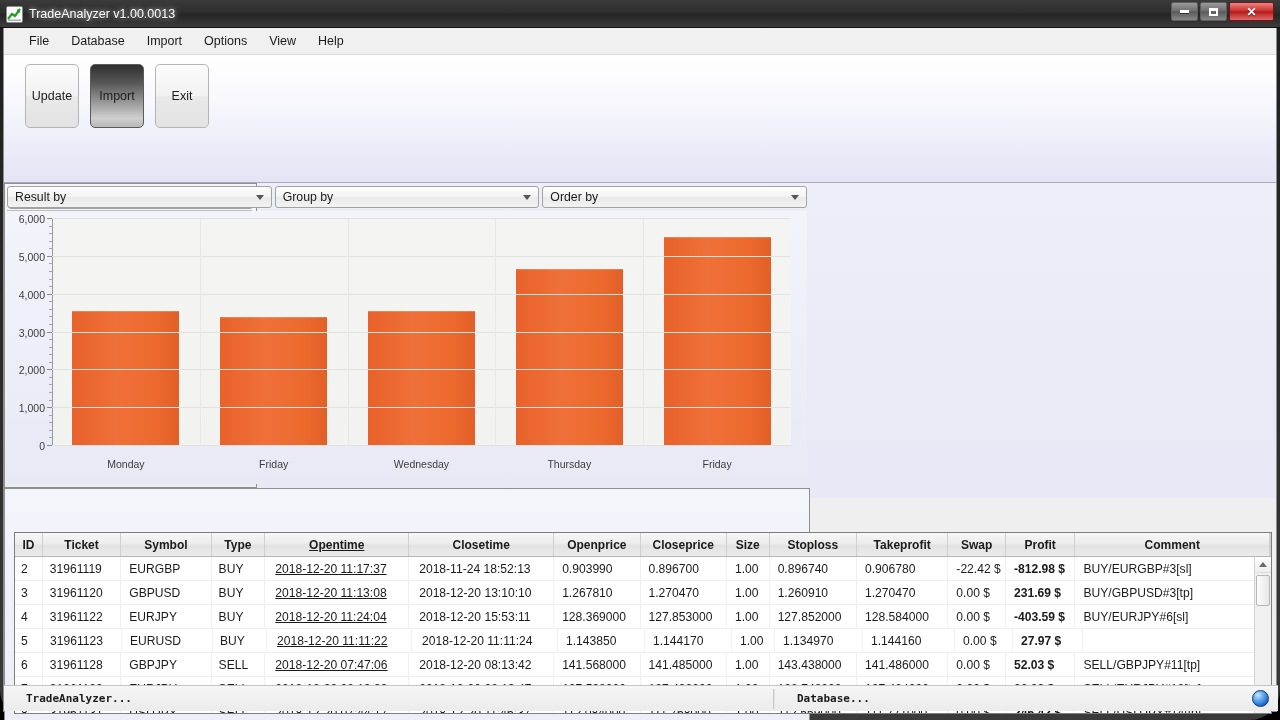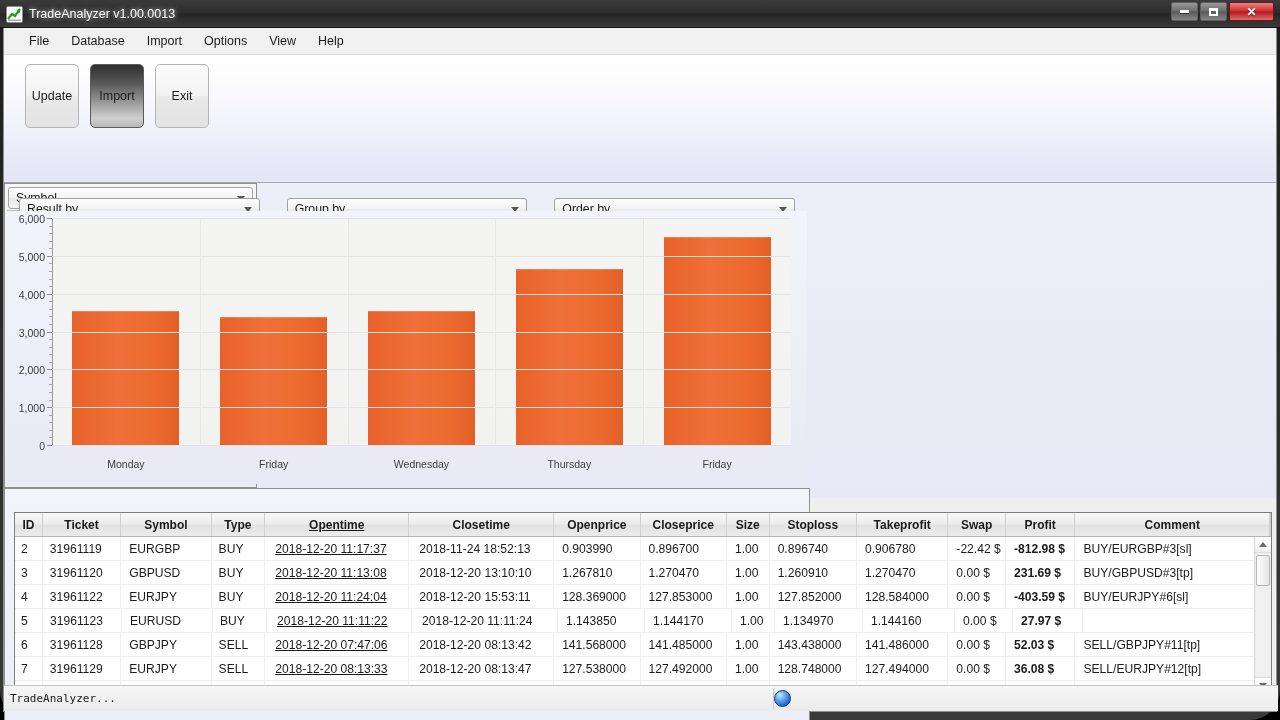--- a/index.html
+++ b/index.html
@@ -97,42 +97,42 @@
     background: #fff; border: 1px solid #a2a2a2; }
   #sym-buttons { position: absolute; left: 3px; top: 272px; width: 245px; display: flex; gap: 4px; }
   .symbtn { flex: 1; height: 26px; border: 1px solid #a8a8a8; border-radius: 3px;
     background: linear-gradient(180deg,#fcfcfc 0%,#f1f1f1 48%,#e7e7e7 52%,#efefef 100%);
     display: flex; align-items: center; justify-content: center; font-size: 12.3px; color: #1b1b1b; }
 
   
   #chart-panel { left: 268px; top: 3px; width: 806px; height: 305px;
     background: linear-gradient(180deg,#f4f4fb,#ebebf7); border: 1px solid #8f8f8f; }
   #chart-combos { position: absolute; left: 3px; top: 3px; width: 800px; display: flex; gap: 3px; }
-  #chart-combos .combo { margin: 12px; flex: 1; }
+  #chart-combos .combo { margin: 0; flex: 1; }
   #chart-area { position: absolute; left: 3px; top: 28px; width: 800px; height: 273px;
     background: linear-gradient(180deg,#f3f3fb 0%,#e9e9f6 100%); }
   #plot { position: absolute; left: 45px; top: 8px; right: 16px; bottom: 38px;
     background: linear-gradient(180deg,#f4f4f2 0%,#f2f2f0 100%); }
   .gridline { position: absolute; left: 0; right: 0; height: 1px; background: #e2e2e0; }
   .vgridline { position: absolute; top: 0; bottom: 0; width: 1px; background: #e7e7e4; }
   .ytick { position: absolute; right: 100%; transform: translateY(-50%);
     font-size: 10.5px; color: #3c3c3c; padding-right: 7px; white-space: nowrap; }
   .ytickmark { position: absolute; right: 100%; width: 5px; height: 1px; background: #8a8a8a; }
   .ytickmark.minor { width: 3px; background: #a8a8a8; }
   #axis-y { position: absolute; left: 0; top: 0; bottom: 0; width: 1px; background: #9a9a9a; }
   #axis-x { position: absolute; left: 0; right: 0; bottom: 0; height: 1px; background: #9a9a9a; }
   #bars { position: absolute; left: 0; right: 0; top: 0; bottom: 0; display: flex; }
   .barslot { flex: 1; position: relative; display: flex; align-items: flex-end; justify-content: center; }
   .bar { width: 72.5%; background: linear-gradient(90deg,#e8622a 0%,#ef7038 42%,#ec6a2e 78%,#e25f27 100%);
     box-shadow: inset 0 1px 0 rgba(255,255,255,.18); }
   .xtick { position: absolute; bottom: -24px; left: 0; right: 0; text-align: center;
     font-size: 10.5px; color: #3c3c3c; }
 
   
-  #grid-wrap { position: absolute; left: 10px; top: 484px; width: 1258px; height: 182px;
+  #grid-wrap { position: absolute; left: 10px; top: 504px; width: 1258px; height: 182px;
     background: #fff; border: 1px solid #7d7d7d; overflow: hidden; }
   #grid-head { display: flex; height: 24px;
     background: linear-gradient(180deg,#f7f7f7 0%,#ececec 48%,#e2e2e2 52%,#ebebeb 100%);
     border-bottom: 1px solid #b6b6b6; }
   #grid-head div { font-size: 12px; font-weight: bold; color: #1b1b1b;
     display: flex; align-items: center; justify-content: center;
     border-right: 1px solid #cfcfcf; overflow: hidden; white-space: nowrap; }
   .grid-row { display: flex; height: 24px; border-bottom: 1px solid #ededed; }
   .grid-row div { font-size: 12.1px; color: #1b1b1b; display: flex; align-items: center;
     border-right: 1px solid #f0f0f0; overflow: hidden; white-space: nowrap; }
@@ -166,22 +166,22 @@
   .sb-arrow i { width: 0; height: 0; border-left: 4px solid transparent; border-right: 4px solid transparent; }
   .sb-arrow.top i { border-bottom: 5px solid #6a6a6a; }
   .sb-arrow.bot i { border-top: 5px solid #6a6a6a; }
   #sb-thumb { position: absolute; left: 1px; right: 1px; top: 18px; height: 31px; border-radius: 2px;
     background: linear-gradient(90deg,#fdfdfd,#e6e6e6); border: 1px solid #b6b6b6; }
 
   
   #statusbar { position: absolute; left: 0; bottom: 0; width: 1274px; height: 26px;
     background: linear-gradient(180deg,#f6f6f6,#ebebeb); border-top: 1px solid #c5c5c5;
     display: flex; align-items: center; }
-  .status-cell { height: 20px; display: flex; align-items: center; padding-left: 6px;
-    font-family: "DejaVu Sans Mono", monospace; font-size: 11px; color: #1b1b1b; }
+  .status-cell { height: 20px; display: flex; align-items: center; padding-left: 22px;
+    font-family: "DejaVu Sans Mono", monospace; font-size: 11px; color: #1b1b1b; font-weight: bold; }
   #status-left { width: 770px; border-right: 1px solid #c8c8c8; }
   #status-right { flex: 1; border-left: 1px solid #e4e4e4; }
   #status-orb { width: 17px; height: 17px; border-radius: 50%; margin-right: 9px;
     background: radial-gradient(circle at 34% 28%, #cfe7ff 0%, #6fb3f2 30%, #1f6fd0 70%, #0c3f86 100%);
     border: 1px solid #0a3a74; }
 </style>
 </head>
 <body>
 
 <div id="app">
@@ -522,17 +522,18 @@
           </div>
         <div id="sb-thumb"></div>
         <div class="sb-arrow bot">
             <i></i>
           </div>
       </div>
     </div>
 
     <div id="statusbar">
       <div class="status-cell" id="status-left">TradeAnalyzer...</div>
+      <div class="status-cell" id="status-right">Database...</div>
       <div id="status-orb"></div>
     </div>
 
   </div>
 </div>
 
 </body></html>

